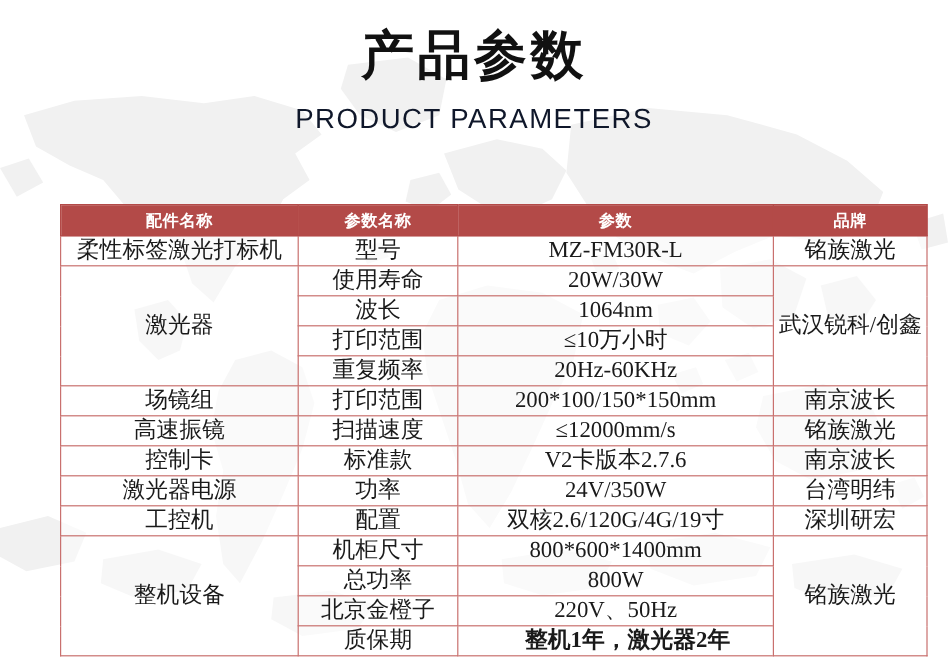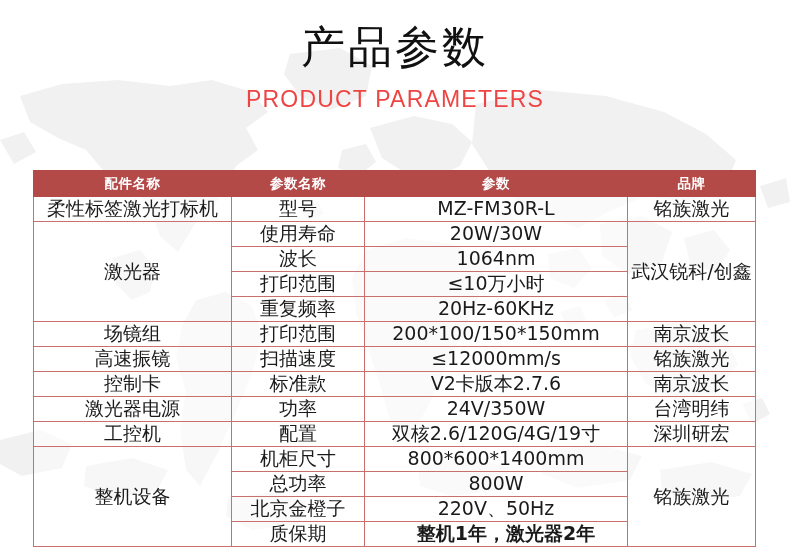--- a/index.html
+++ b/index.html
@@ -35,43 +35,44 @@
   
   #page-header {
     position: relative;
     z-index: 2;
     text-align: center;
     padding-top: 22px;
   }
   #page-title-cn {
     font-family: "DejaVu Sans", "Liberation Sans", sans-serif;
     font-size: 44px;
-    font-weight: 400;
+    font-weight: 700;
     letter-spacing: 3px;
     color: #111111;
     line-height: 1.15;
     margin: 0;
   }
   #page-title-en {
     font-family: "Liberation Sans", "DejaVu Sans", sans-serif;
     font-size: 23px;
     font-weight: 400;
     letter-spacing: 1.2px;
-    color: #ef4444;
+    color: #0f172a;
     margin: 14px 0 0 0;
     line-height: 1.1;
   }
 
   
   #params-table-wrap {
     position: absolute;
-    left: 33px;
+    left: 50px;
     top: 170px;
     width: 722px;
     z-index: 2;
+    font-family: Liberation Serif, serif;
   }
   table.params {
     border-collapse: collapse;
     width: 722px;
     table-layout: fixed;
     background: transparent;
   }
   table.params col.c1 { width: 198px; }
   table.params col.c2 { width: 133px; }
   table.params col.c3 { width: 263px; }

